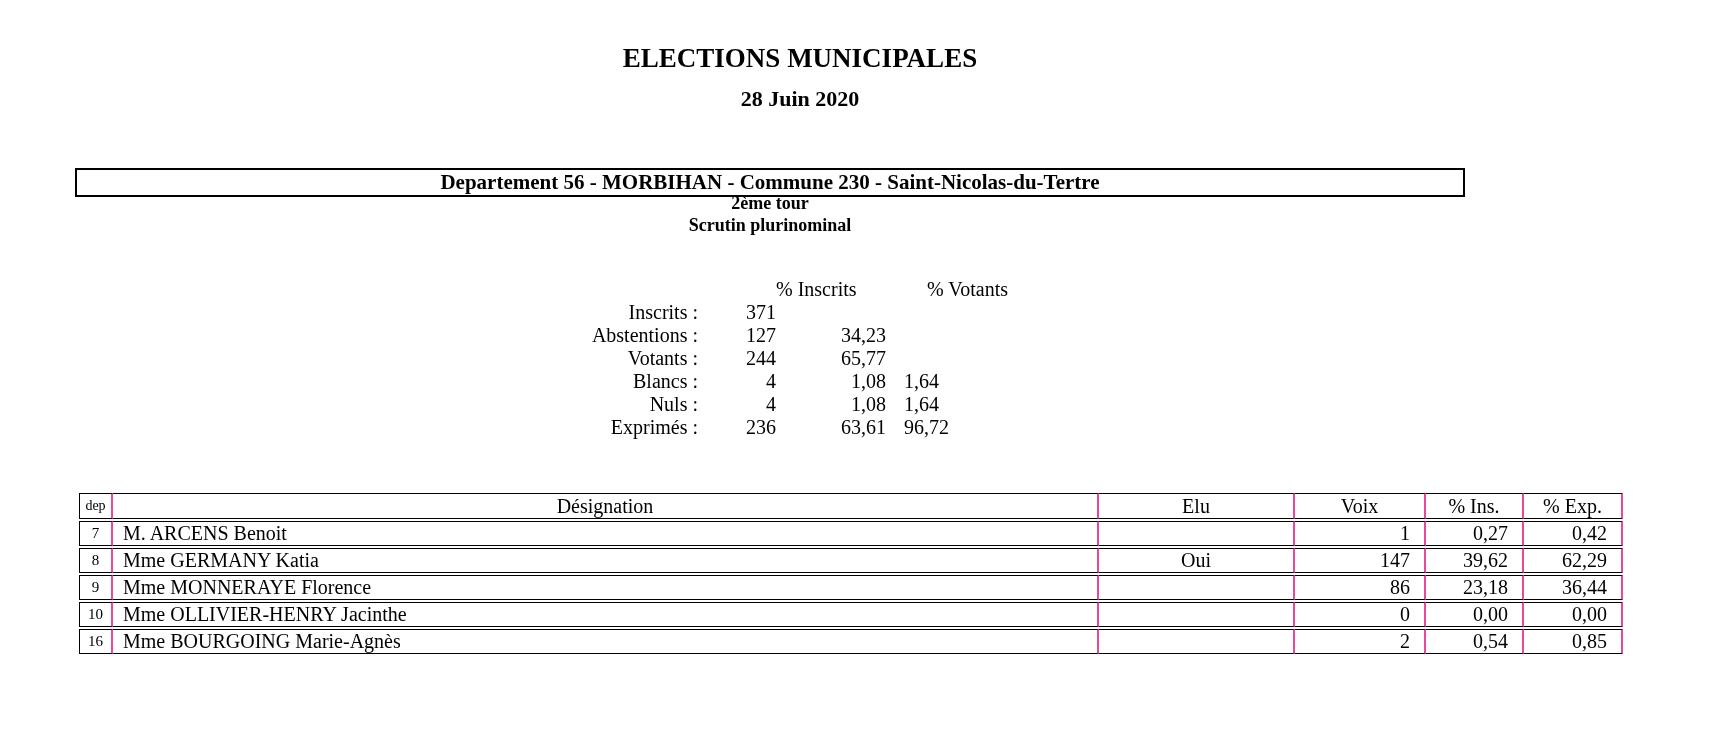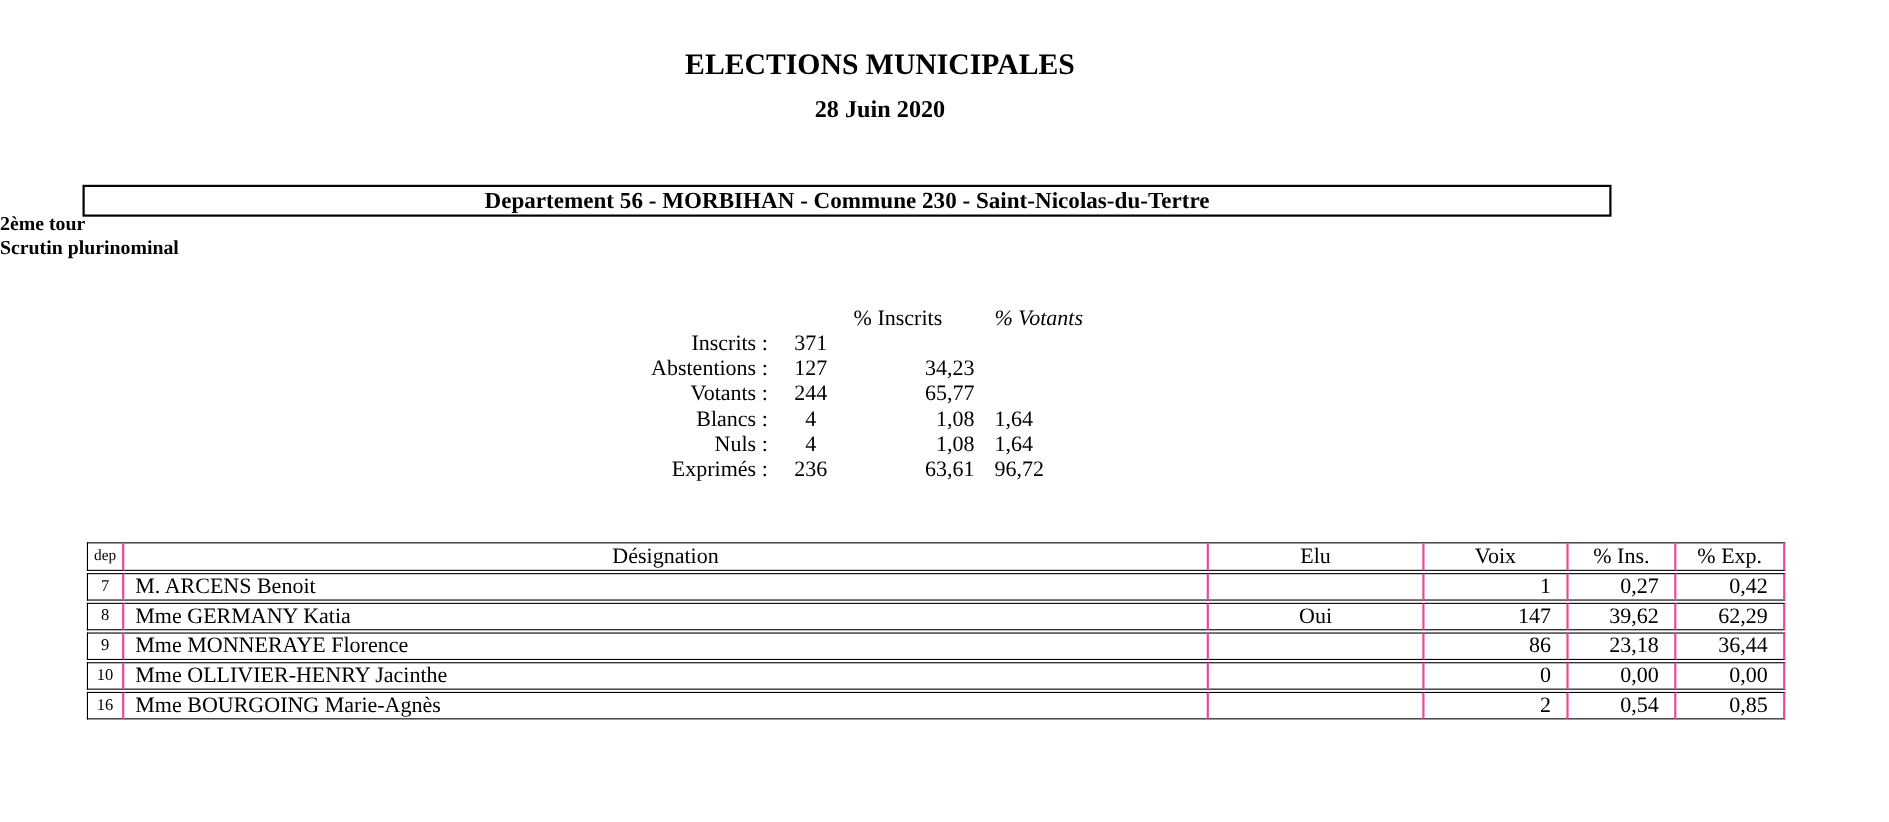--- a/index.html
+++ b/index.html
@@ -52,46 +52,46 @@
     font-weight: bold;
     margin-top: 28px;
   }
 
   
   .round-wrap {
     position: absolute;
     top: 192px;
     left: 0;
     width: 1540px;
-    text-align: left;
+    text-align: center;
     font-weight: bold;
     font-size: 18px;
     line-height: 22px;
   }
 
   
   .stats {
     position: absolute;
     left: 488px;
     top: 278px;
     border-collapse: collapse;
     font-size: 20px;
   }
   .stats td, .stats th {
     padding: 0;
     height: 22px;
     font-weight: normal;
     white-space: nowrap;
   }
   .stats .c-label   { width: 210px; text-align: right; }
-  .stats .c-value   { width: 78px;  text-align: center; }
+  .stats .c-value   { width: 78px;  text-align: right; }
   .stats .c-pctins  { width: 110px; text-align: right; padding-right: 18px; }
   .stats .c-pctvot  { width: 104px; padding-right: 23px; }
   .stats th.c-pctins { text-align: left; padding-right: 0; }
-  .stats th.c-pctvot { text-align: left; padding-right: 0; font-style: italic; }
+  .stats th.c-pctvot { text-align: center; padding-right: 0; }
 
   
   .results {
     position: absolute;
     left: 79px;
     top: 491px;
     border-collapse: separate;
     border-spacing: 0 2px;
     table-layout: fixed;
     font-size: 20px;

